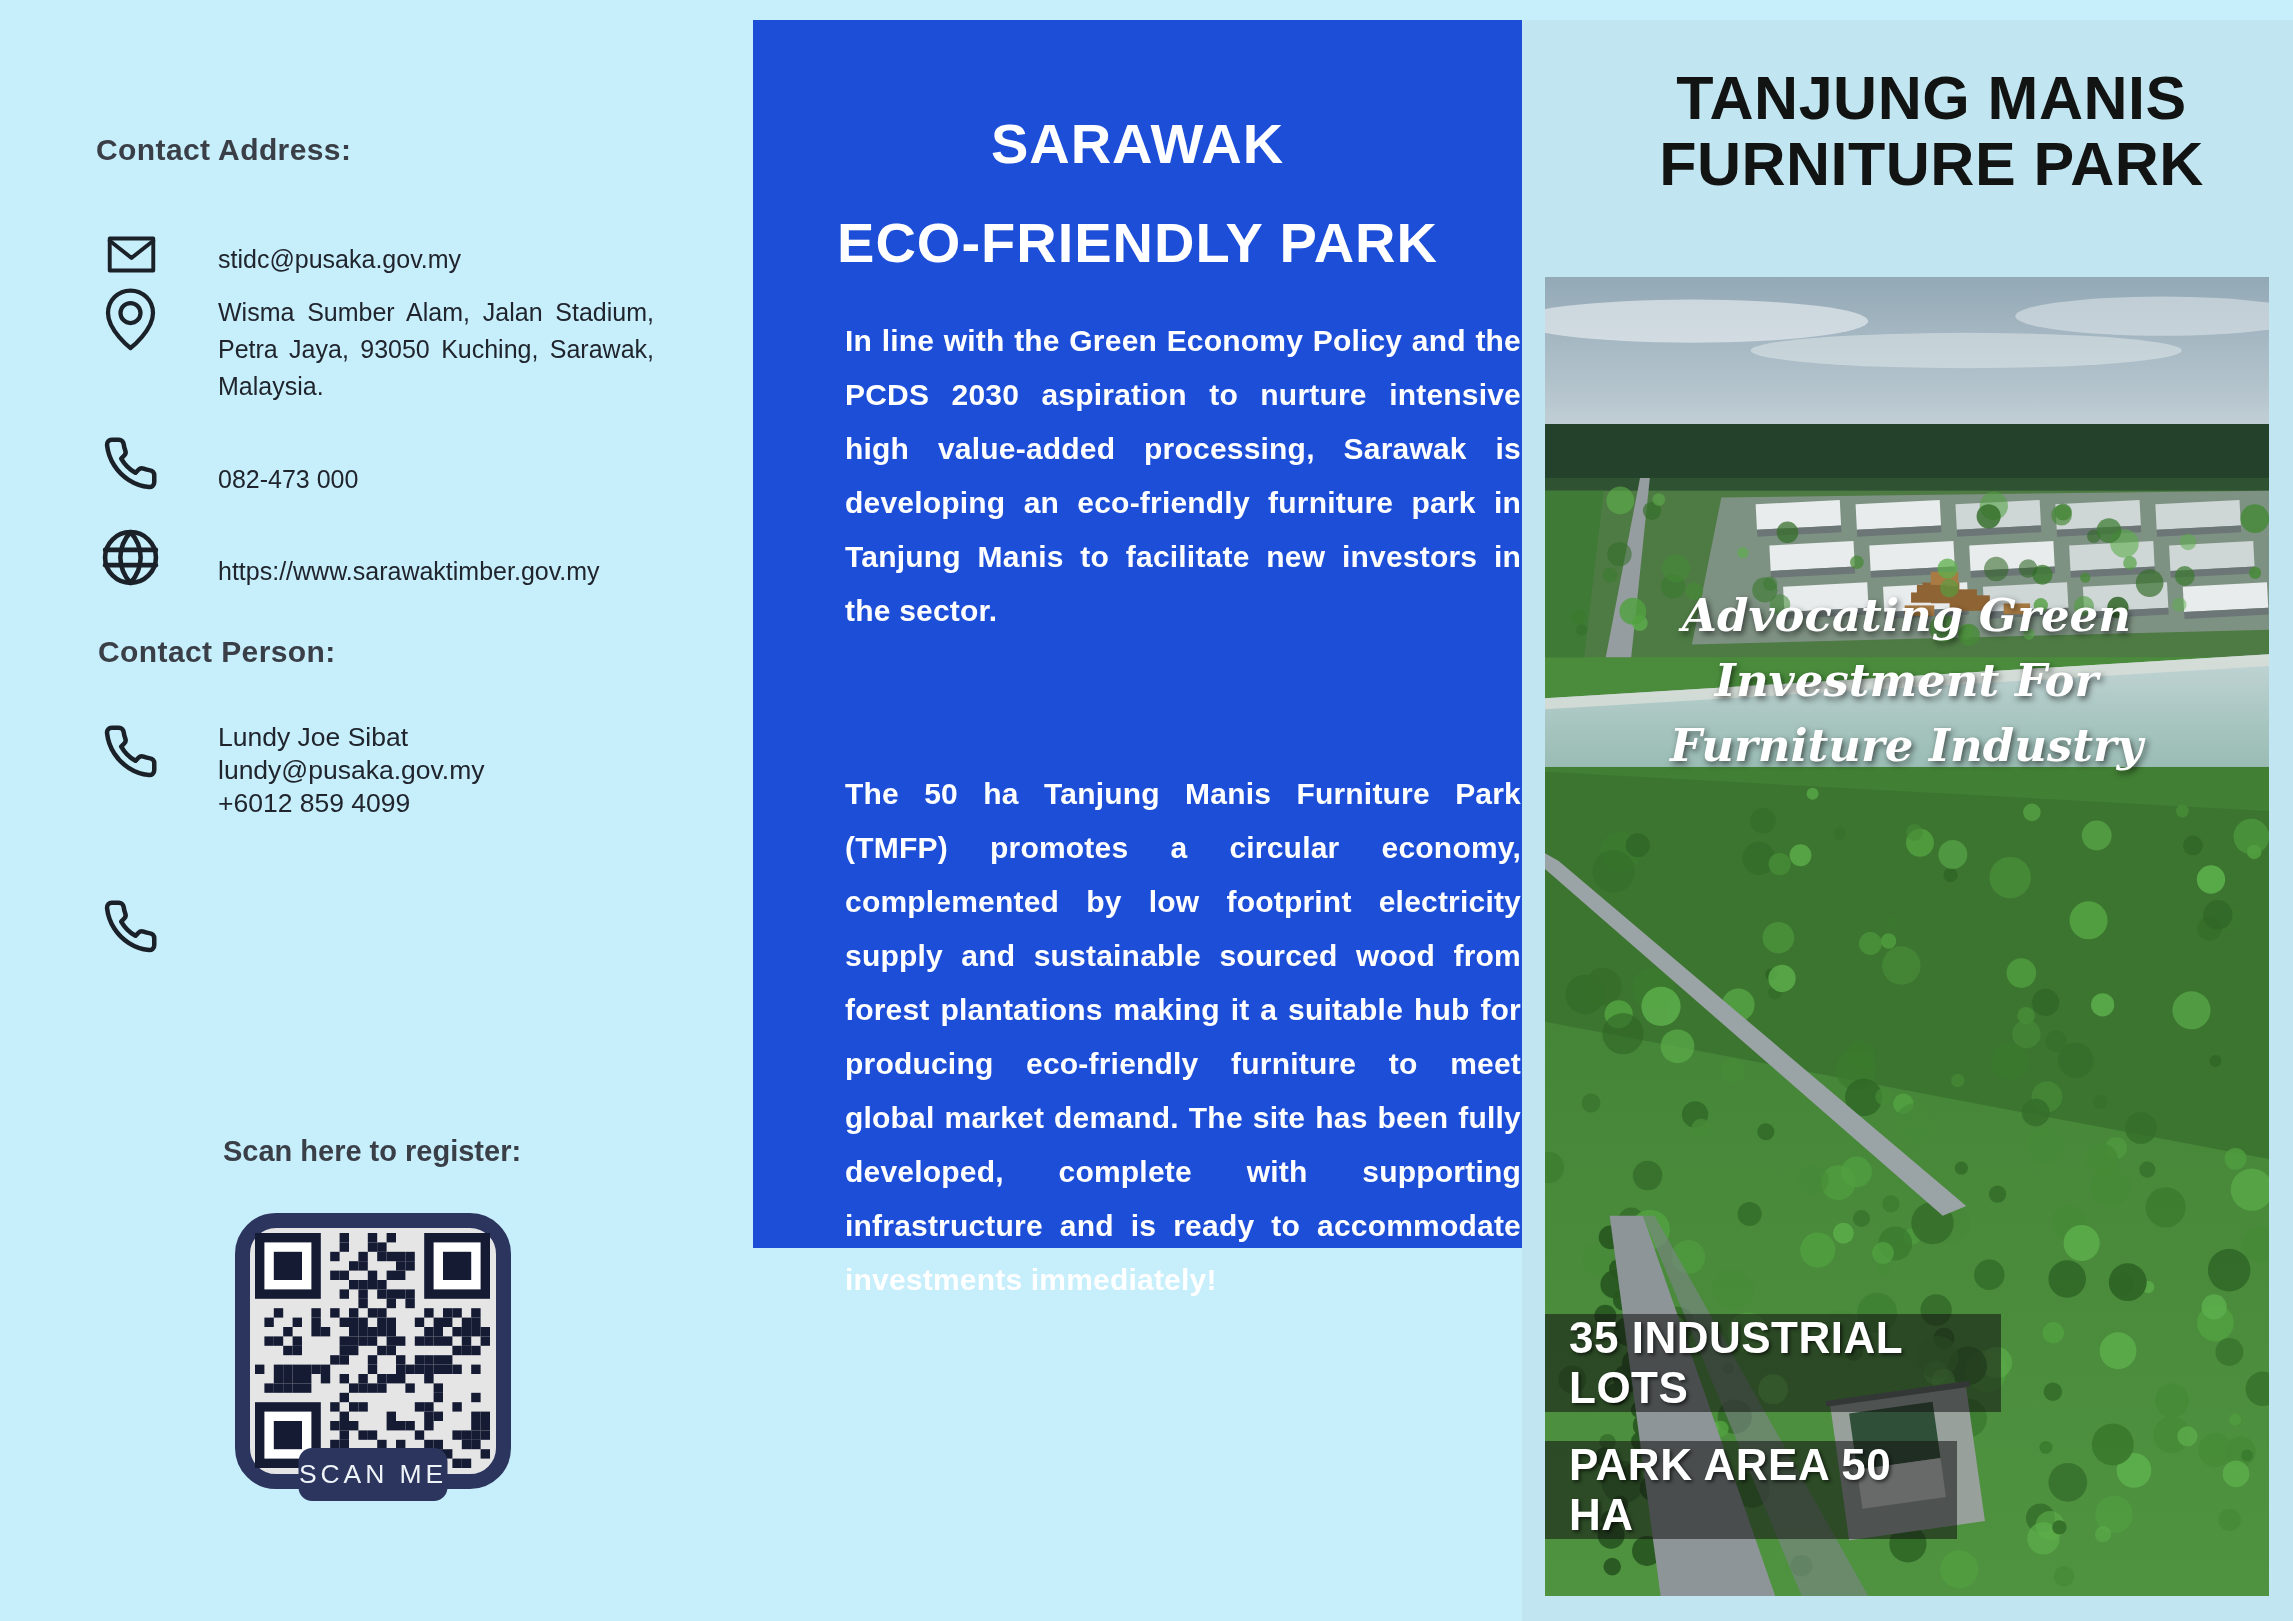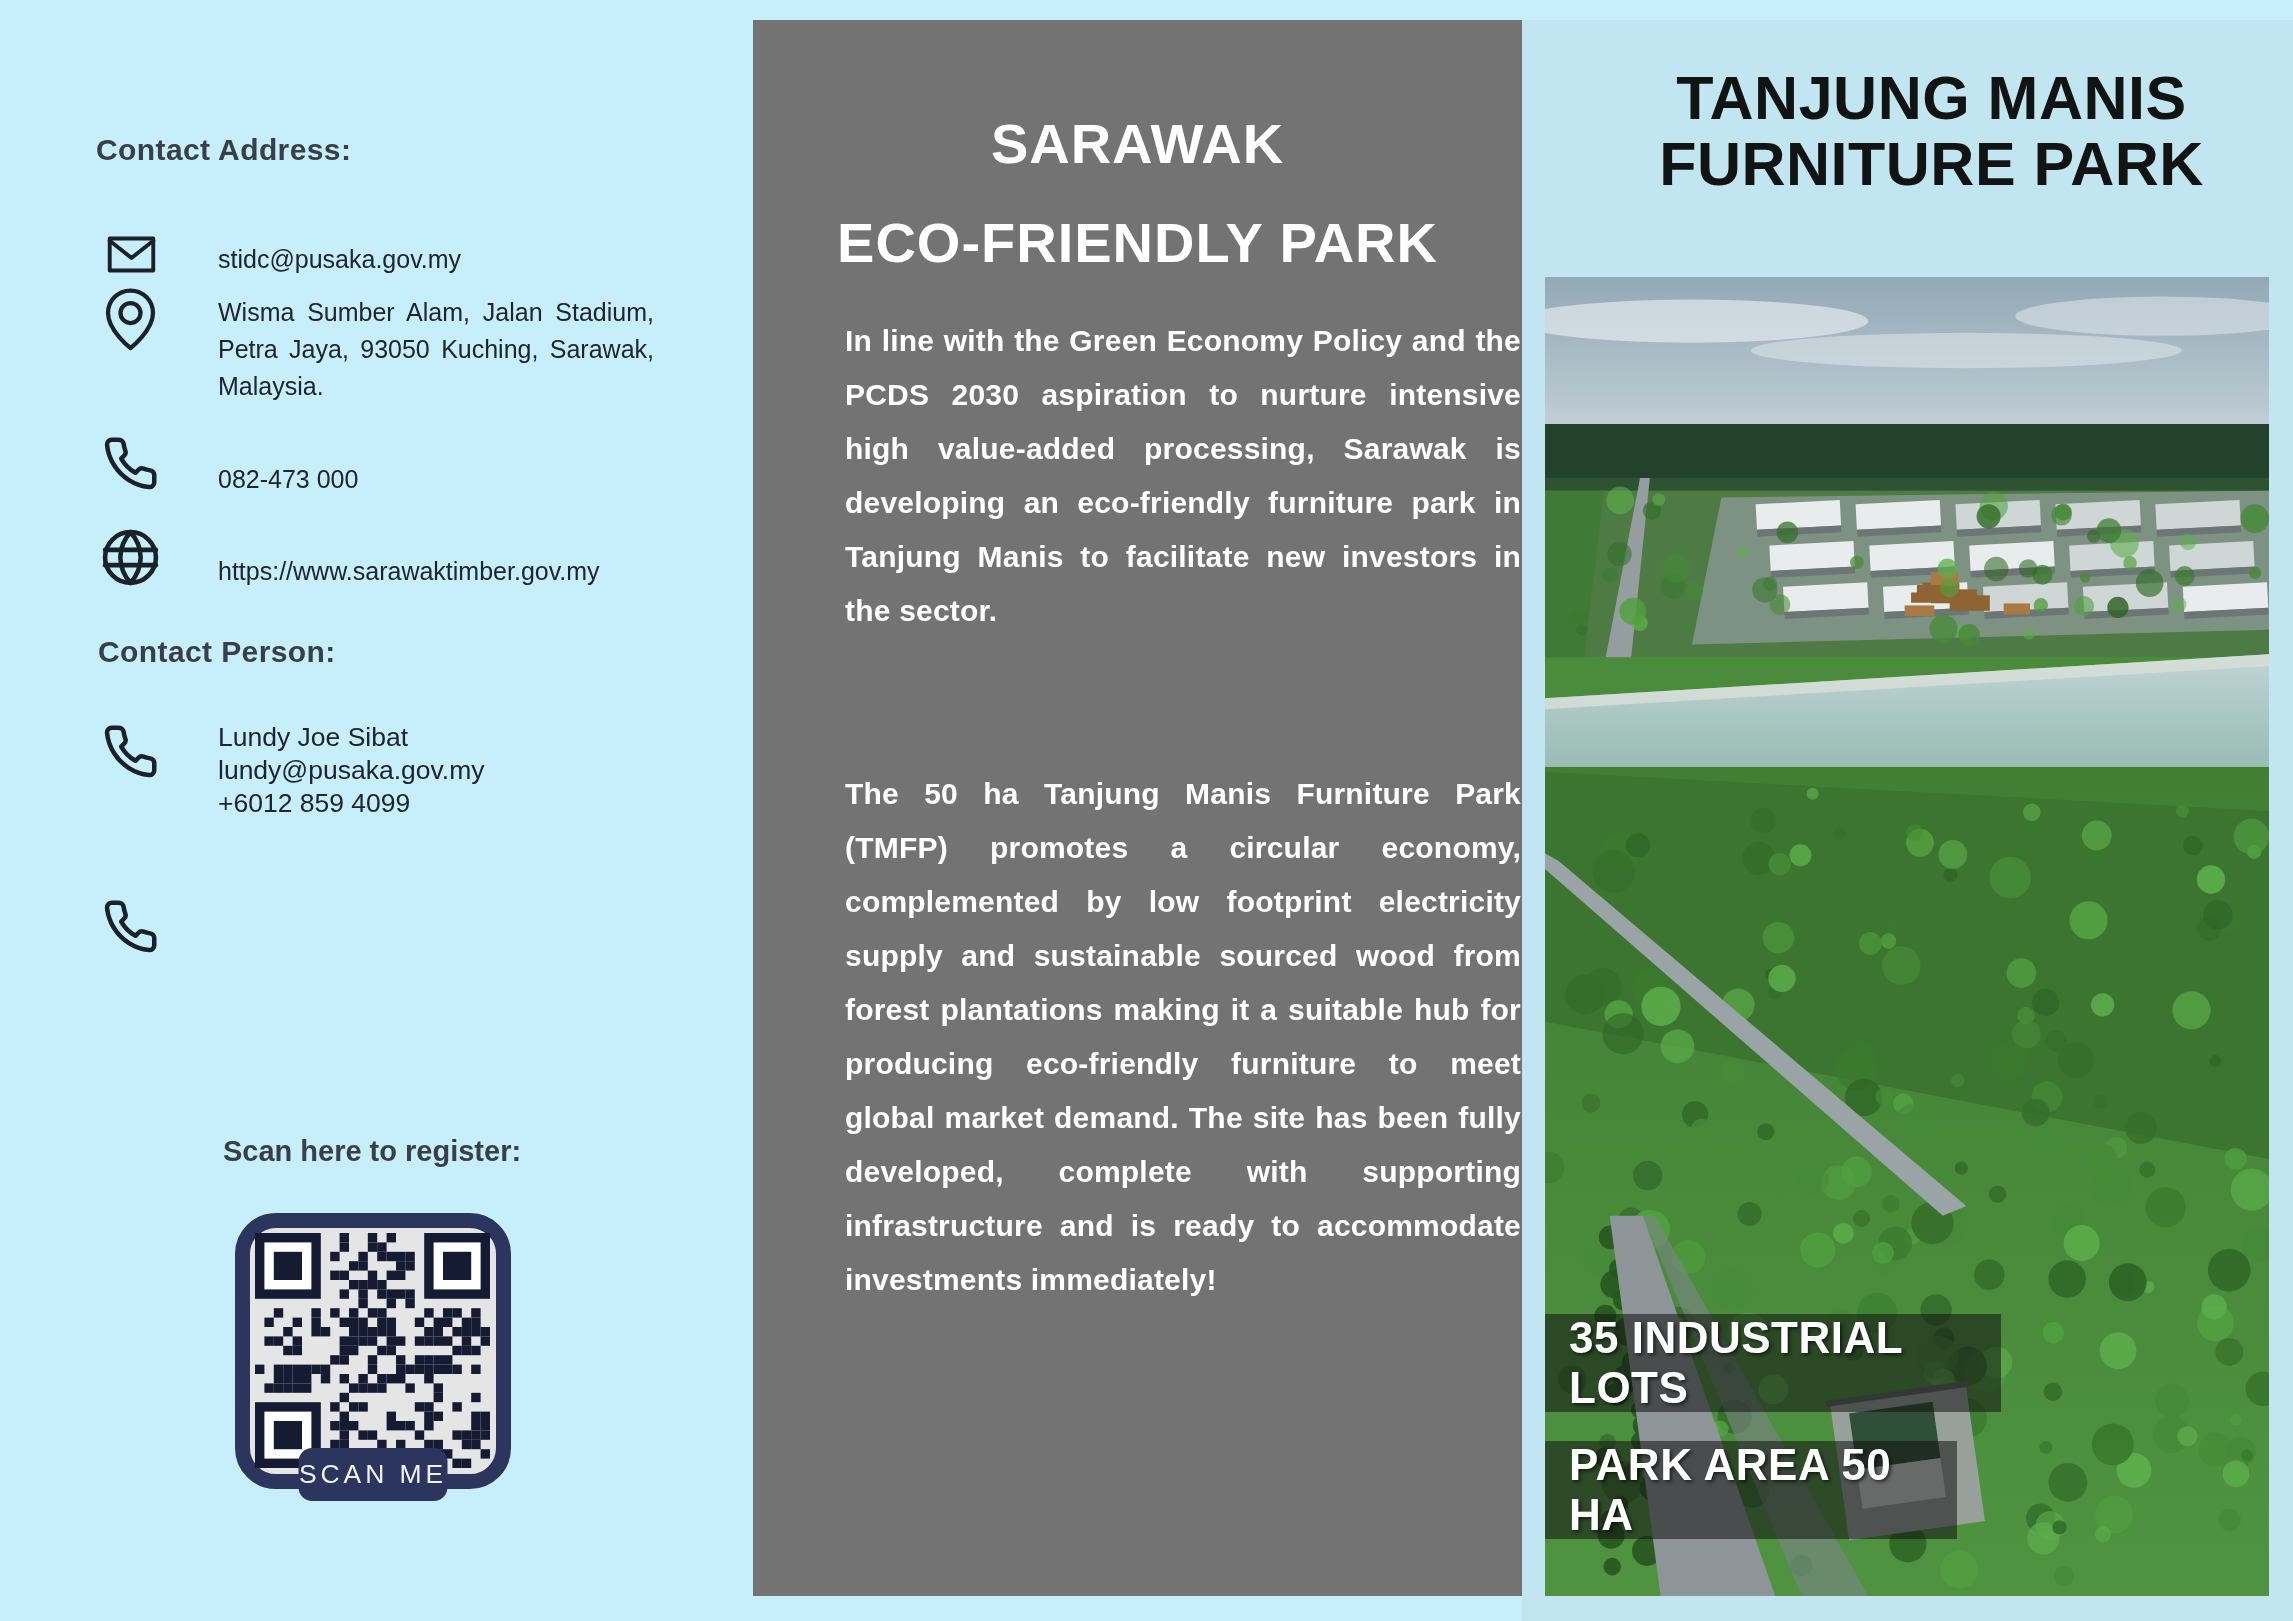--- a/index.html
+++ b/index.html
@@ -28,22 +28,22 @@
   }
   .qr-wrap svg{display:block; margin:4.9px;}
   .scan-pill{
     position:absolute; left:50%; transform:translateX(-50%); bottom:-27.4px;
     width:149px; height:53px; background:#2b355e; border-radius:13.7px;
     display:flex; align-items:center; justify-content:center;
     color:#eef3f8; font-size:26.5px; letter-spacing:3.9px; font-weight:400;
   }
   
   .mid-panel{
-    position:absolute; left:753px; top:19.6px; width:769px; height:1576px;
-    background:#737373; color:#ffffff;
+    position:absolute; left:753px; top:19.6px; width:769px; height:1228px;
+    background:#1d4ed8; color:#ffffff;
   }
   .mid-title{
     position:absolute; top:74px; left:0; width:100%; text-align:center;
     font-size:56px; font-weight:800; line-height:99px; letter-spacing:1px;
   }
   .mid-para{
     position:absolute; left:49px; width:676px;
     font-size:30px; font-weight:700; line-height:54px; text-align:justify;
     letter-spacing:0.2px;
     margin-left:43px;
@@ -730,20 +730,24 @@
         <polygon points="100,958 112,958 330,1346 262,1346" fill="#7d8588" opacity="0.6"></polygon>
 
         <g transform="rotate(-8 370 1210)">
           <rect x="300" y="1140" width="140" height="140" fill="#97a09b"></rect>
           <rect x="318" y="1152" width="86" height="58" fill="#2f4f38"></rect>
           <rect x="318" y="1210" width="86" height="40" fill="#cfd4d2"></rect>
           <rect x="296" y="1136" width="148" height="6" fill="#5c6662"></rect>
         </g>
       </svg>
 
+      <div class="photo-caption">
+        <div>Advocating Green Investment For</div>
+        <div>Furniture Industry</div>
+      </div>
 
       <div class="stat-band band1">
         <span>35 INDUSTRIAL LOTS</span>
       </div>
       <div class="stat-band band2">
         <span>PARK AREA 50 HA</span>
       </div>
     </div>
   </div>
 </div>

